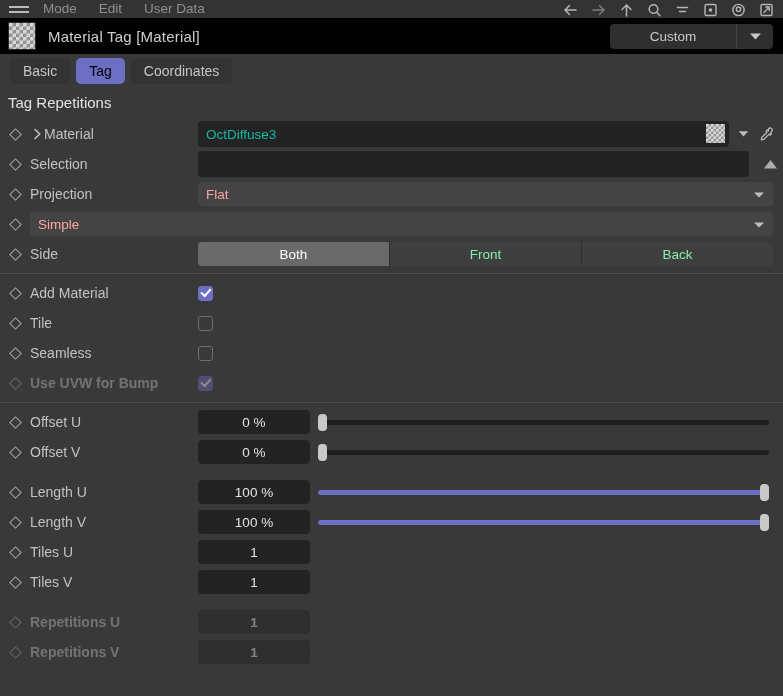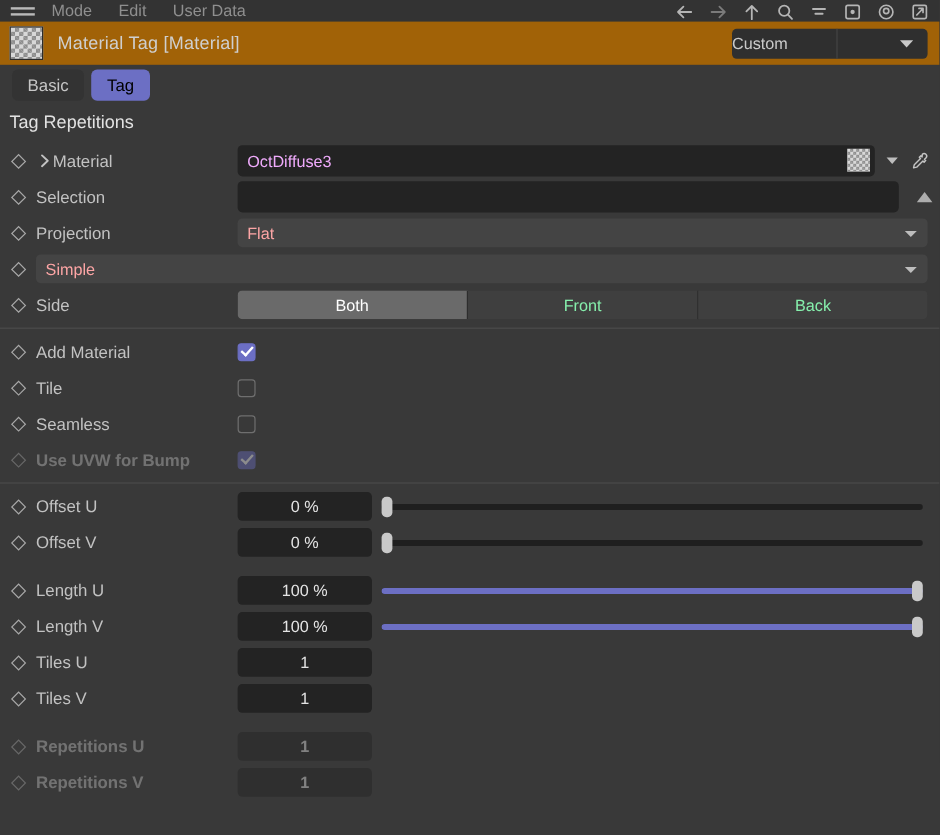--- a/index.html
+++ b/index.html
@@ -31,37 +31,37 @@
   .toolbar-icons {
     position: absolute; right: 4px; top: 0; height: 18px;
     display: flex; align-items: flex-end; gap: 2px;
   }
   .ticon { width: 26px; height: 18px; display:flex; align-items:flex-end; justify-content:center; }
   .ticon svg { display:block; }
 
   
   .titlebar {
     height: 36px; display: flex; align-items: center;
-    padding: 0 8px 0 8px; background: #a16207; position: relative;
+    padding: 0 8px 0 8px; background: #000000; position: relative;
   }
   .mat-thumb {
     width: 28px; height: 28px; flex: 0 0 28px;
     background-image:
       linear-gradient(45deg,#8e8e8e 25%,transparent 25%,transparent 75%,#8e8e8e 75%),
       linear-gradient(45deg,#8e8e8e 25%,transparent 25%,transparent 75%,#8e8e8e 75%);
     background-size: 7px 7px;
     background-position: 0 0, 3.5px 3.5px;
     background-color: #d8d8d8;
     border: 1px solid #2c2c2c;
   }
   .title-text { font-size: 15px; color: #cfcfcf; margin-left: 12px; letter-spacing:.2px;}
   .custom-dd {
     position:absolute; right: 10px; top: 6px;
     width: 163px; height: 25px; background: #2f2f2f; border-radius: 4px;
-    display:flex; align-items:center;gap:40px;
+    display:flex; align-items:center;
   }
   .custom-dd .lbl { flex:1; text-align:center; font-size:13.5px; color:#cacaca; }
   .custom-dd .sep { width:1px; height:25px; background:#454545; }
   .custom-dd .arw { width:36px; display:flex; align-items:center; justify-content:center; }
 
   
   .tabs { display:flex; gap:6px; padding: 2px 0 0 10px; height: 32px; align-items:center;}
   .tab {
     height: 26px; padding: 0 13px; border-radius: 5px;
     display:flex; align-items:center; font-size:14px;
@@ -88,21 +88,21 @@
   }
   .chev-right { width: 14px; flex:0 0 14px; display:flex; align-items:center; justify-content:center;}
   .lbl {
     font-size: 14px; color: #c2c2c2; white-space: nowrap; flex: 0 0 auto;
   }
   .lbl-box { width: 168px; flex: 0 0 168px; display: flex; align-items:center; }
 
   .field {
     height: 24px; background: #232323; border-radius: 4px;
     display:flex; align-items:center; padding: 0 8px;
-    font-size: 13.5px; color: #f0abfc;
+    font-size: 13.5px; color: #14b8a6;
   }
   .field.wide { flex: 1; margin-right: 8px; }
 
   
   .mat-field { position: relative; flex: 1; margin-right: 4px; }
   .mat-swatch {
     position:absolute; right: 4px; top: 3px;
     width: 19px; height: 19px;
     background-image:
       linear-gradient(45deg,#8e8e8e 25%,transparent 25%,transparent 75%,#8e8e8e 75%),
@@ -225,20 +225,21 @@
       <svg width="13" height="9" viewBox="0 0 13 9">
           <path d="M1 1.5L6.5 7.5L12 1.5z" fill="#c9c9c9"></path>
         </svg>
     </div>
   </div>
 </div>
 
 <div class="tabs">
   <div class="tab">Basic</div>
   <div class="tab active">Tag</div>
+  <div class="tab">Coordinates</div>
 </div>
 
 <div class="section-title">Tag Repetitions</div>
 
 <div class="row">
   <div class="kf">
       <span></span>
     </div>
   <div class="lbl-box">
     <div class="chev-right">

